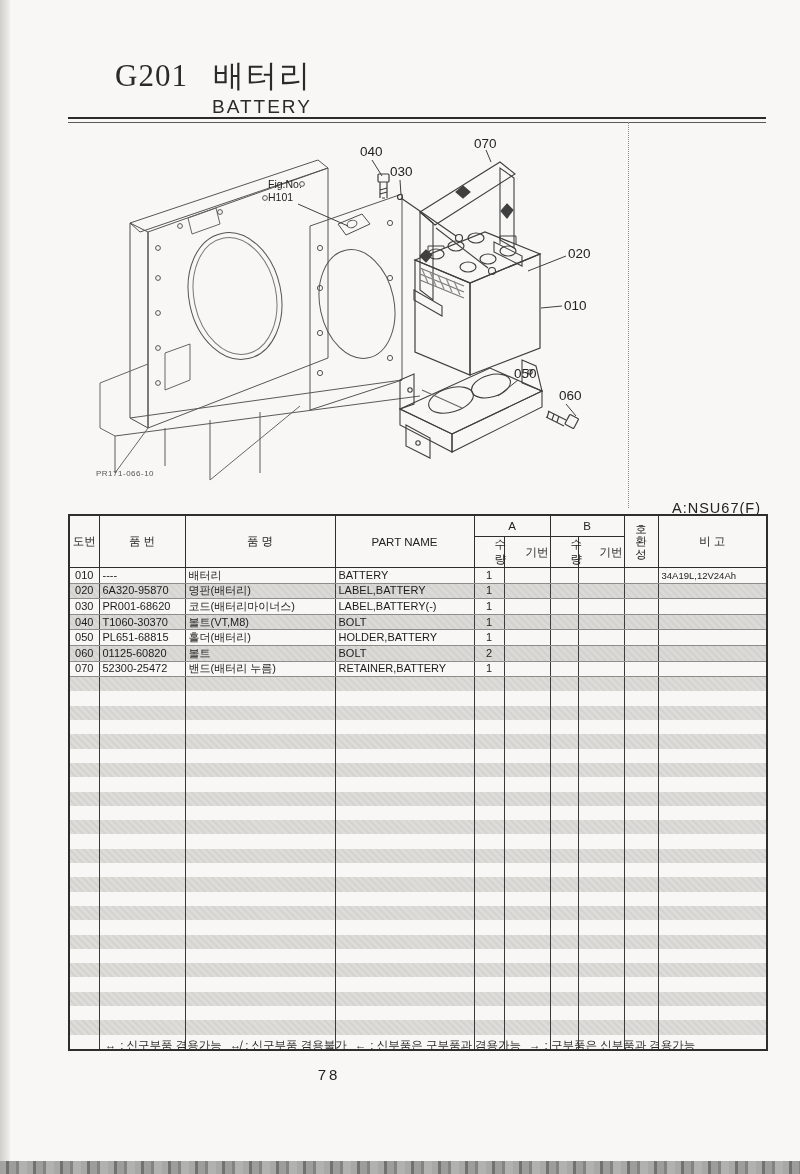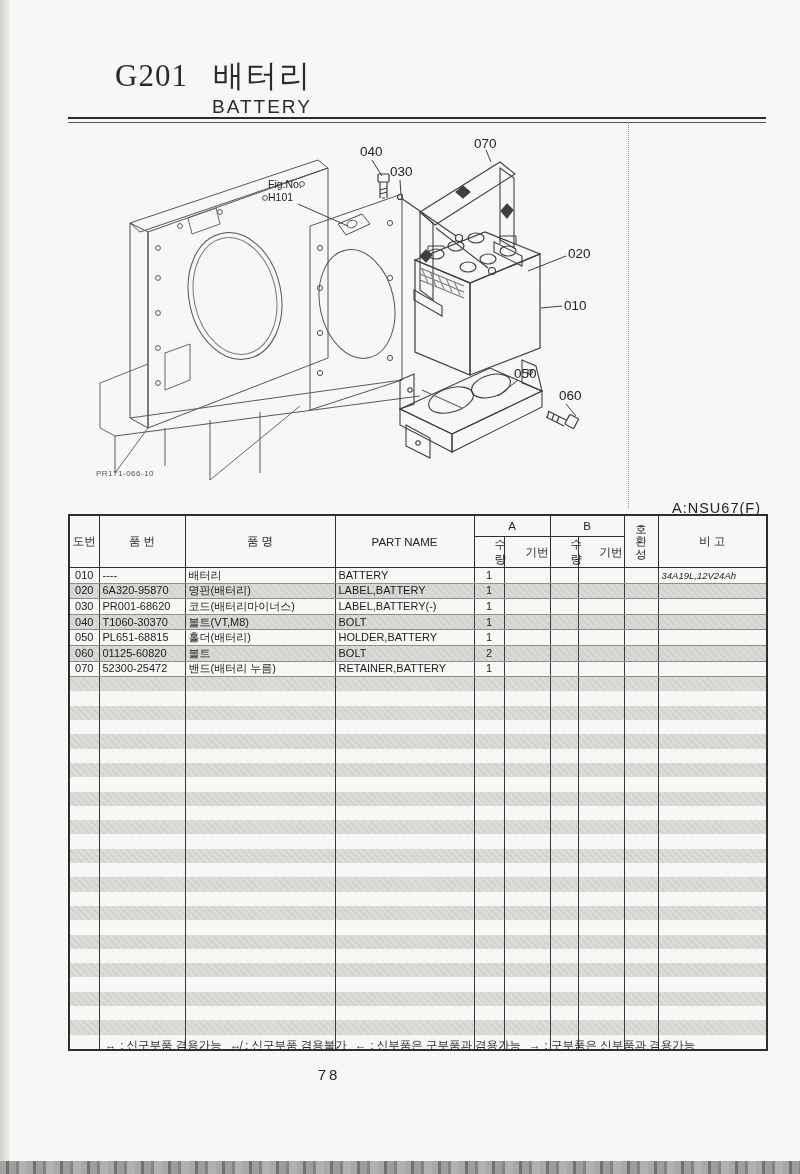--- a/index.html
+++ b/index.html
@@ -32,21 +32,21 @@
   
   .tbl{position:absolute;left:68px;top:514px;width:698px;border-collapse:collapse;table-layout:fixed;
        border:2px solid #2e2e2e;}
   .tbl th{border:1px solid #2e2e2e;font-weight:normal;font-size:11.5px;padding:0;color:#222;background:#f8f7f5;}
   .tbl thead tr:first-child th{height:20px;}
   .tbl thead tr:last-child th{height:17px;padding-left:20px;}
   .tbl td{border-left:1px solid #3a3a3a;border-right:1px solid #3a3a3a;
           border-top:1px solid #8d8d8b;border-bottom:1px solid #8d8d8b;
           font-size:11px;height:14.6px;line-height:1;padding:0 3px;white-space:nowrap;overflow:hidden;color:#1c1c1c;}
   .tbl .c-no,.tbl .c-qty-a,.tbl .c-qty-b,.tbl .c-serial-a,.tbl .c-serial-b,.tbl .c-compat{text-align:center;}
-  .tbl .c-remarks{font-size:9.5px;font-style:italic;}
+  .tbl .c-remarks{font-size:9.5px;}
   .tbl tr.shaded td{background:repeating-linear-gradient(45deg,#dbdad6 0 3px,#d2d1cd 3px 5px);}
   .tbl tr.stripe td{border-top:0;border-bottom:0;height:14.3px;}
   .tbl tr.stripe-gray td{background:repeating-linear-gradient(45deg,#dddcd8 0 3px,#d4d3cf 3px 5px);}
   .tbl tr.stripe-white td{background:#f8f7f5;}
   .compat-head{white-space:pre-line;font-size:10px;line-height:1.1;}
   
   .legend{position:absolute;left:0;top:1038px;width:800px;display:flex;justify-content:center;gap:8px;
           font-size:11.5px;color:#2c2c2c;}
   .legend .sym{margin-right:4px;}
   .page-number{position:absolute;left:0;top:1066px;width:658px;text-align:center;font-size:15px;letter-spacing:3px;color:#222;}

